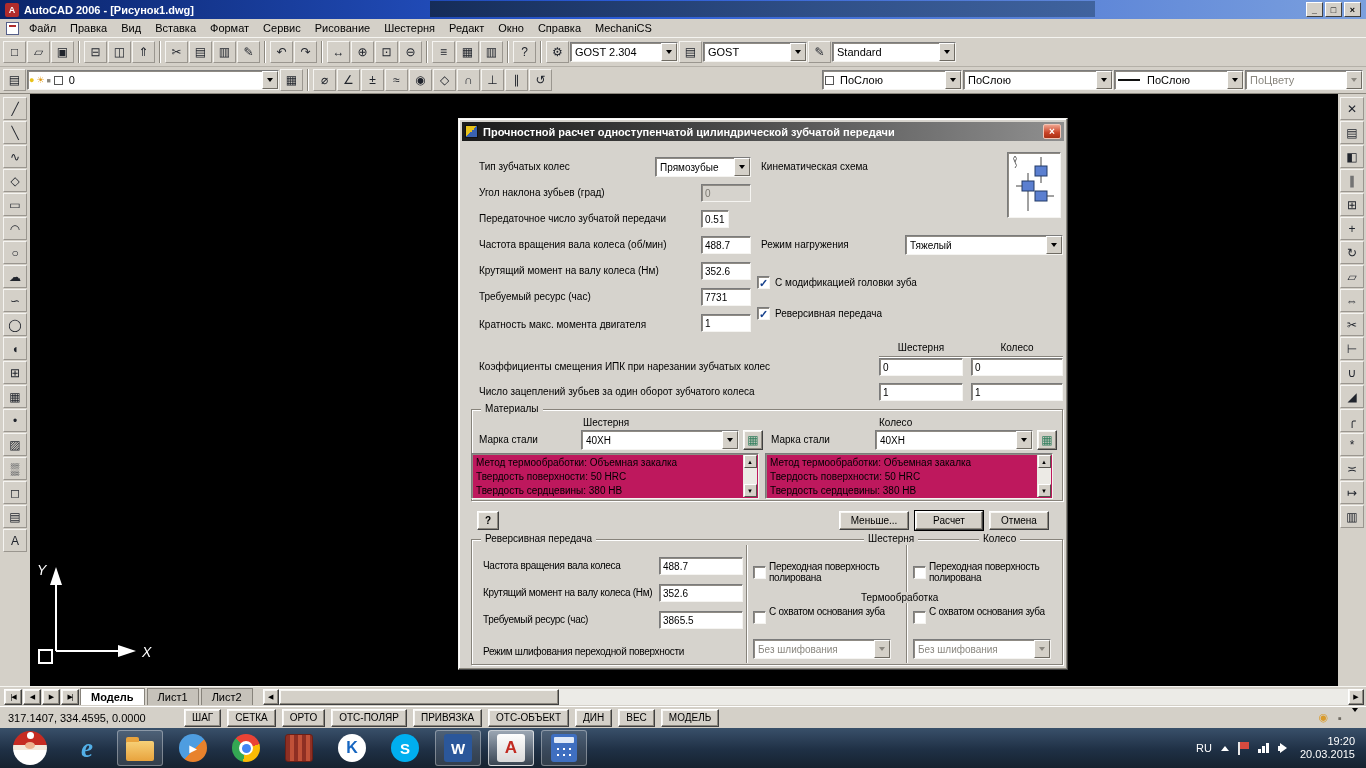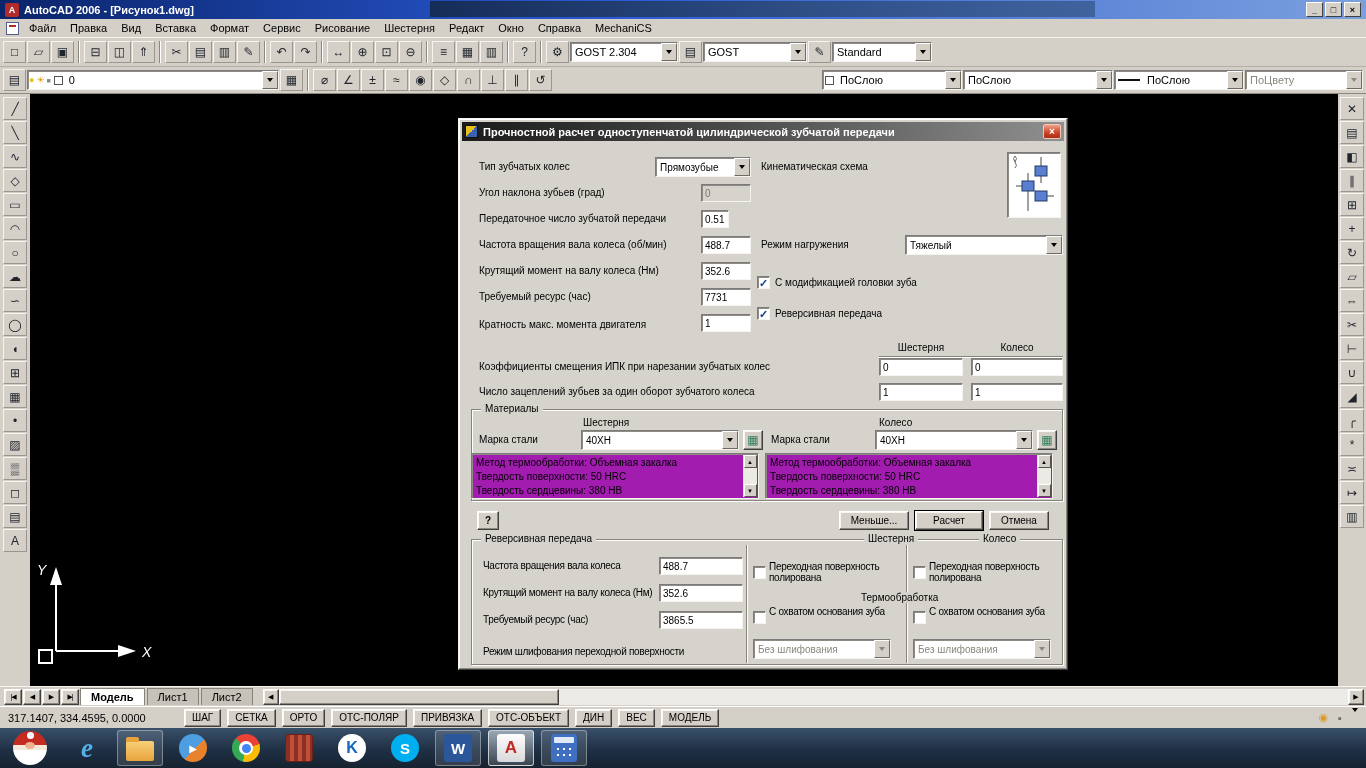--- a/index.html
+++ b/index.html
@@ -54,21 +54,21 @@
 .dlg-input{position:absolute;height:18px;font-family:"Liberation Sans",sans-serif;font-size:10px;padding:0 3px;background:#fff;border:1px solid;border-color:#7b7b7b #f5f4f1 #f5f4f1 #7b7b7b;box-shadow:inset 1px 1px 0 #8f8b84}
 .dlg-input.dis{background:#d6d3cd;color:#7a776f}
 .dcombo{position:absolute}
 .chk{position:absolute;width:13px;height:13px;background:#fff;border:1px solid;border-color:#7b7b7b #f5f4f1 #f5f4f1 #7b7b7b;box-shadow:inset 1px 1px 0 #8f8b84;display:flex;align-items:center;justify-content:center}
 .chkmark{color:#16418c;font-weight:700;font-size:11px;line-height:10px}
 .hline{position:absolute;height:0;border-top:1px solid #87837b;box-shadow:0 1px 0 #fff}
 .grp{position:absolute;border:1px solid #87837b;box-shadow:inset 1px 1px 0 #fff,1px 1px 0 #fff}
 .legend{position:absolute;background:#d6d3cd;padding:0 4px;white-space:nowrap;z-index:2}
 .vline{position:absolute;width:2px;border-left:1px solid #87837b;border-right:1px solid #fff}
 .kinbox{position:absolute;left:548px;top:33px;width:54px;height:66px;background:#fff;border:1px solid;border-color:#7b7b7b #f5f4f1 #f5f4f1 #7b7b7b;box-shadow:inset 1px 1px 0 #8f8b84}
-.listbox{position:absolute;background:#a21caf;border:1px solid;border-color:#7b7b7b #f5f4f1 #f5f4f1 #7b7b7b;box-shadow:inset 1px 1px 0 #8f8b84;padding:2px 17px 2px 4px;line-height:14px;overflow:hidden}
+.listbox{position:absolute;background:#be185d;border:1px solid;border-color:#7b7b7b #f5f4f1 #f5f4f1 #7b7b7b;box-shadow:inset 1px 1px 0 #8f8b84;padding:2px 17px 2px 4px;line-height:14px;overflow:hidden}
 .lb-scroll{position:absolute;right:1px;top:1px;bottom:1px;width:14px;background:#eceae5;display:flex;flex-direction:column;justify-content:space-between;align-items:center}
 .lb-btn{width:13px;height:13px;background:#d4d0c8;border:1px solid;border-color:#fff #55524c #55524c #fff;display:flex;align-items:center;justify-content:center;font-size:6px}
 .b3{background:#d4d0c8;border:1px solid;border-color:#fff #404040 #404040 #fff;box-shadow:inset -1px -1px 0 #8c887f,inset 1px 1px 0 #f7f6f3}
 .dlg-btn{position:absolute;height:19px;display:flex;align-items:center;justify-content:center;font-size:10px}
 .dlg-btn.def{box-shadow:0 0 0 1px #000,inset -1px -1px 0 #8c887f,inset 1px 1px 0 #f7f6f3}
 .dbicon{position:absolute;width:20px;height:20px;font-size:12px;color:#2e7d5b;display:flex;align-items:center;justify-content:center}
 
 .tabrow{height:20px;background:#d4d0c8;display:flex;align-items:center;padding:1px 2px 1px 4px;gap:1px;flex:0 0 auto;border-top:1px solid #f5f4f0}
 .navbtn{width:18px;height:16px;font-size:7px;display:flex;align-items:center;justify-content:center;letter-spacing:-1px}
 .tab{height:17px;padding:2px 10px 0;border:1px solid #87837b;border-bottom:none;background:#c6c2ba;margin-right:1px;white-space:nowrap}
@@ -186,21 +186,21 @@
         </span>
     </div>
     <span class="tbtn">▤</span>
     <div class="combo" style="width:104px">
       <span class="ctext">GOST</span>
       <span class="cbtn">
           <span class="arrow-down"></span>
         </span>
     </div>
     <span class="tbtn">✎</span>
-    <div class="combo" style="width:100px">
+    <div class="combo" style="width:124px">
       <span class="ctext">Standard</span>
       <span class="cbtn">
           <span class="arrow-down"></span>
         </span>
     </div>
   </div>
 
   <div class="toolrow r2">
     <span class="tbtn">▤</span>
     <div class="combo" style="width:252px">
@@ -539,15 +539,30 @@
       </span>
     <span class="task-item active">
         <span class="acadtile">A</span>
       </span>
     <span class="task-item open">
         <span class="calc">
           <span class="scr"></span>
           <span class="keys"></span>
         </span>
       </span>
+    <div class="tray">
+      <span>RU</span>
+      <span class="tri-up"></span>
+      <span class="flag"></span>
+      <span class="netbars">
+          <span style="height:4px"></span>
+          <span style="height:7px"></span>
+          <span style="height:10px"></span>
+        </span>
+      <span class="speaker"></span>
+      <div class="clock">
+        <div>19:20</div>
+        <div>20.03.2015</div>
+      </div>
+    </div>
   </div>
 
 </div>
 
 </body></html>

